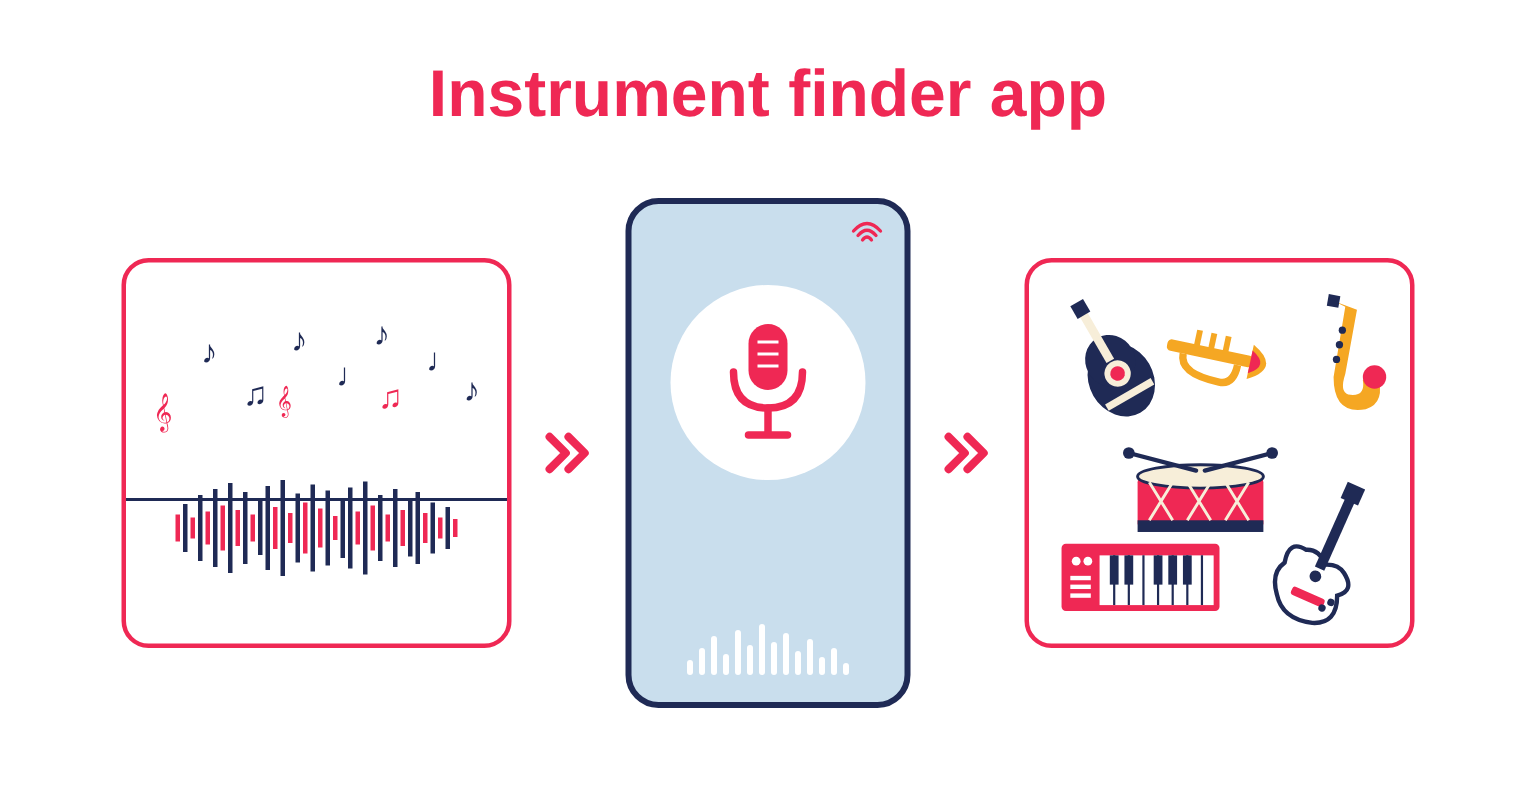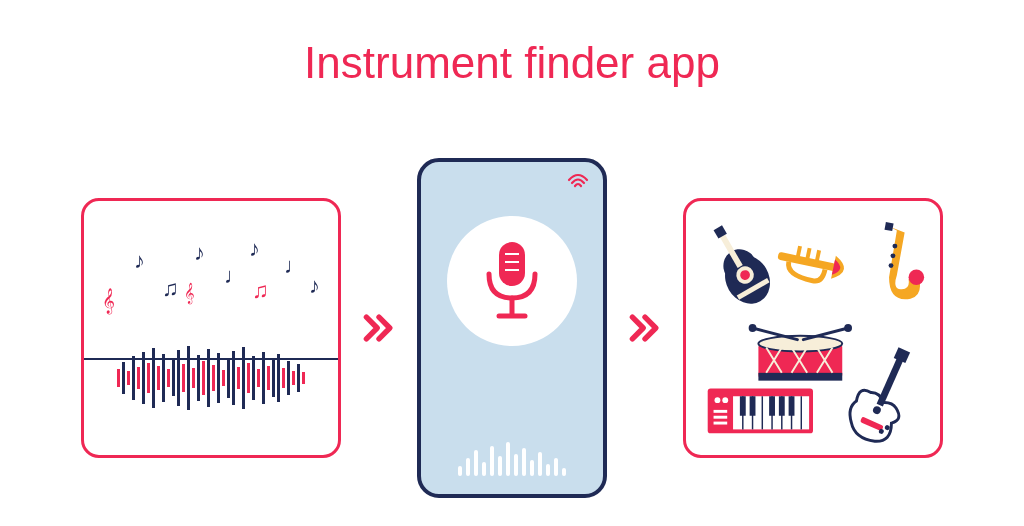--- a/index.html
+++ b/index.html
@@ -8,23 +8,23 @@
   height: 526px;
   background: #ffffff;
   font-family: -apple-system, BlinkMacSystemFont, "Segoe UI", Arial, sans-serif;
   display: flex;
   flex-direction: column;
   align-items: center;
   padding-top: 38px;
 }
 .title {
   font-size: 44px;
-  font-weight: 400;
+  font-weight: 700;
   color: #ef2854;
-  margin-bottom: 70px;
+  margin-bottom: 44px;
 }
 .flow {
   display: flex;
   align-items: center;
   gap: 20px;
 }
 .panel {
   width: 260px;
   height: 260px;
   border: 3px solid #ef2854;

